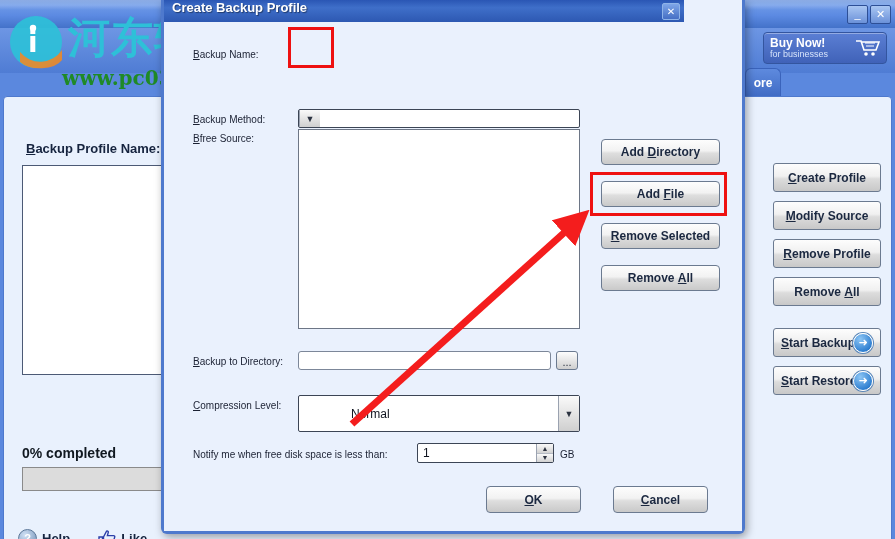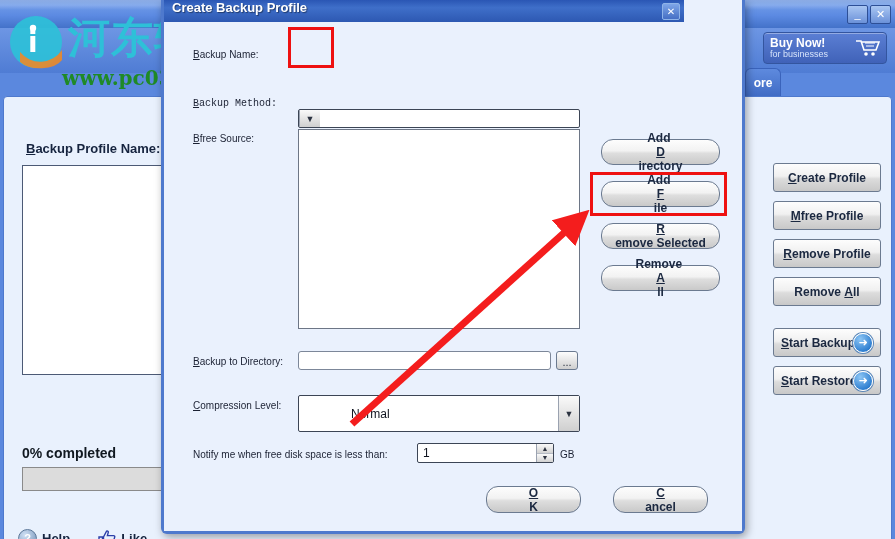--- a/index.html
+++ b/index.html
@@ -186,24 +186,24 @@
     width:21px;height:100%;
     background:linear-gradient(to bottom,#fafafa,#cfcfcf);
     border-left:1px solid #9aa2b0;
     display:flex;align-items:center;justify-content:center;
     font-size:9px;color:#2b3240;box-sizing:border-box;
   }
   .listbox{
     position:absolute;background:#fff;border:1px solid #6d7686;box-sizing:border-box;
   }
   .dbtn{
-    position:absolute;border:1px solid #6b7a90;border-radius:12px;
+    position:absolute;border:1px solid #6b7a90;border-radius:4px;
     background:linear-gradient(to bottom,#fdfdfd 0%,#f2f2f2 45%,#dedede 55%,#c9c9c9 100%);
     display:flex;align-items:center;justify-content:center;
-    font-size:12px;font-weight:bold;color:#1b2840;box-sizing:border-box;flex-direction:column;
+    font-size:12px;font-weight:bold;color:#1b2840;box-sizing:border-box;
   }
   .dbtn u{text-decoration:underline;}
   .ellipsis-btn{
     position:absolute;width:22px;height:19px;border:1px solid #6b7a90;border-radius:3px;
     background:linear-gradient(to bottom,#fdfdfd,#cfcfcf);
     display:flex;align-items:flex-end;justify-content:center;
     font-size:11px;color:#2b3240;box-sizing:border-box;padding-bottom:1px;
   }
   .spin{
     position:absolute;background:#fff;border:1px solid #3c4555;border-radius:2px;
@@ -290,21 +290,21 @@
         </div>
       </div>
 
       <div class="rbtns">
         <div class="rbtn">
           <span class="ul">C</span>
             <span>reate Profile</span>
         </div>
         <div class="rbtn">
           <span class="ul">M</span>
-            <span>free Profile</span>
+            <span>odify Source</span>
         </div>
         <div class="rbtn">
           <span class="ul">R</span>
             <span>emove Profile</span>
         </div>
         <div class="rbtn">
           <span>Remove&nbsp;</span>
             <span class="ul">A</span>
             <span>ll</span>
         </div>
@@ -344,21 +344,21 @@
     <span class="dlg-title-text">Create Backup Profile</span>
     <div class="dlg-close">✕</div>
   </div>
 
   <div class="dlg-body">
 
     <div class="row-label" style="left:29px;top:27px;">
       <u>B</u><span>ackup Name:</span>
     </div>
 
-    <div class="row-label" style="left:29px;top:76px;font-family:Liberation Mono, monospace;">
+    <div class="row-label" style="left:29px;top:92px;">
       <u>B</u><span>ackup Method:</span>
     </div>
     <div class="combo" style="left:134px;top:66px;width:282px;height:19px;top:87px;">
       <span class="carrow">▼</span>
     </div>
 
     <div class="row-label" style="left:29px;top:111px;">
       <u>B</u><span>free Source:</span>
     </div>
     <div class="listbox" style="left:134px;top:107px;width:282px;height:200px;"></div>

